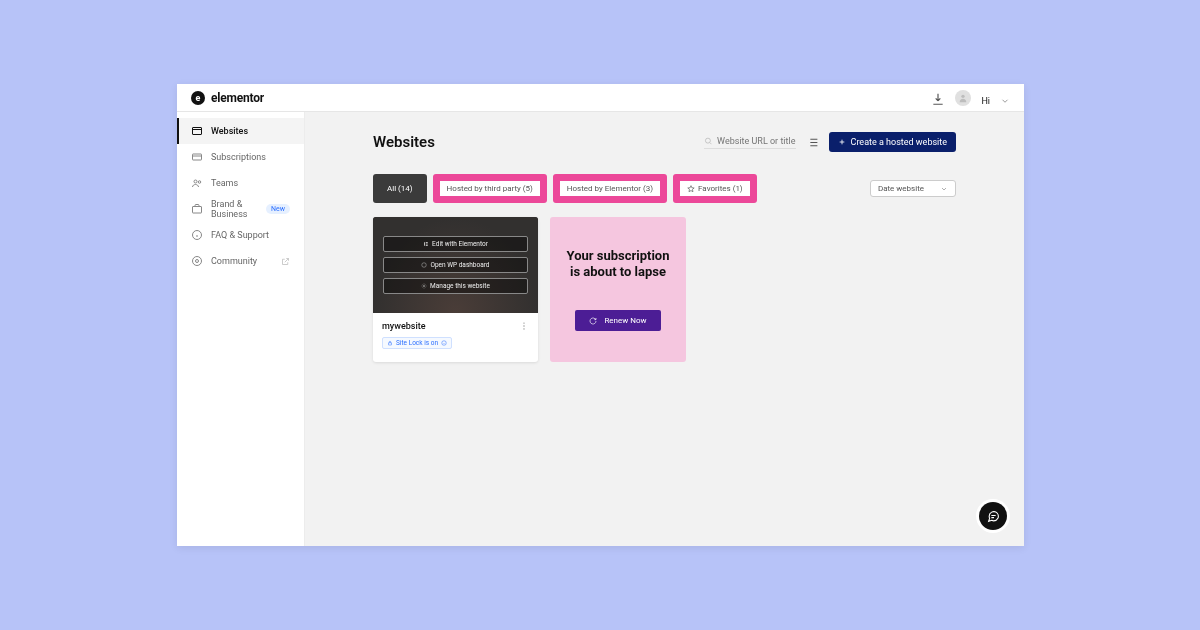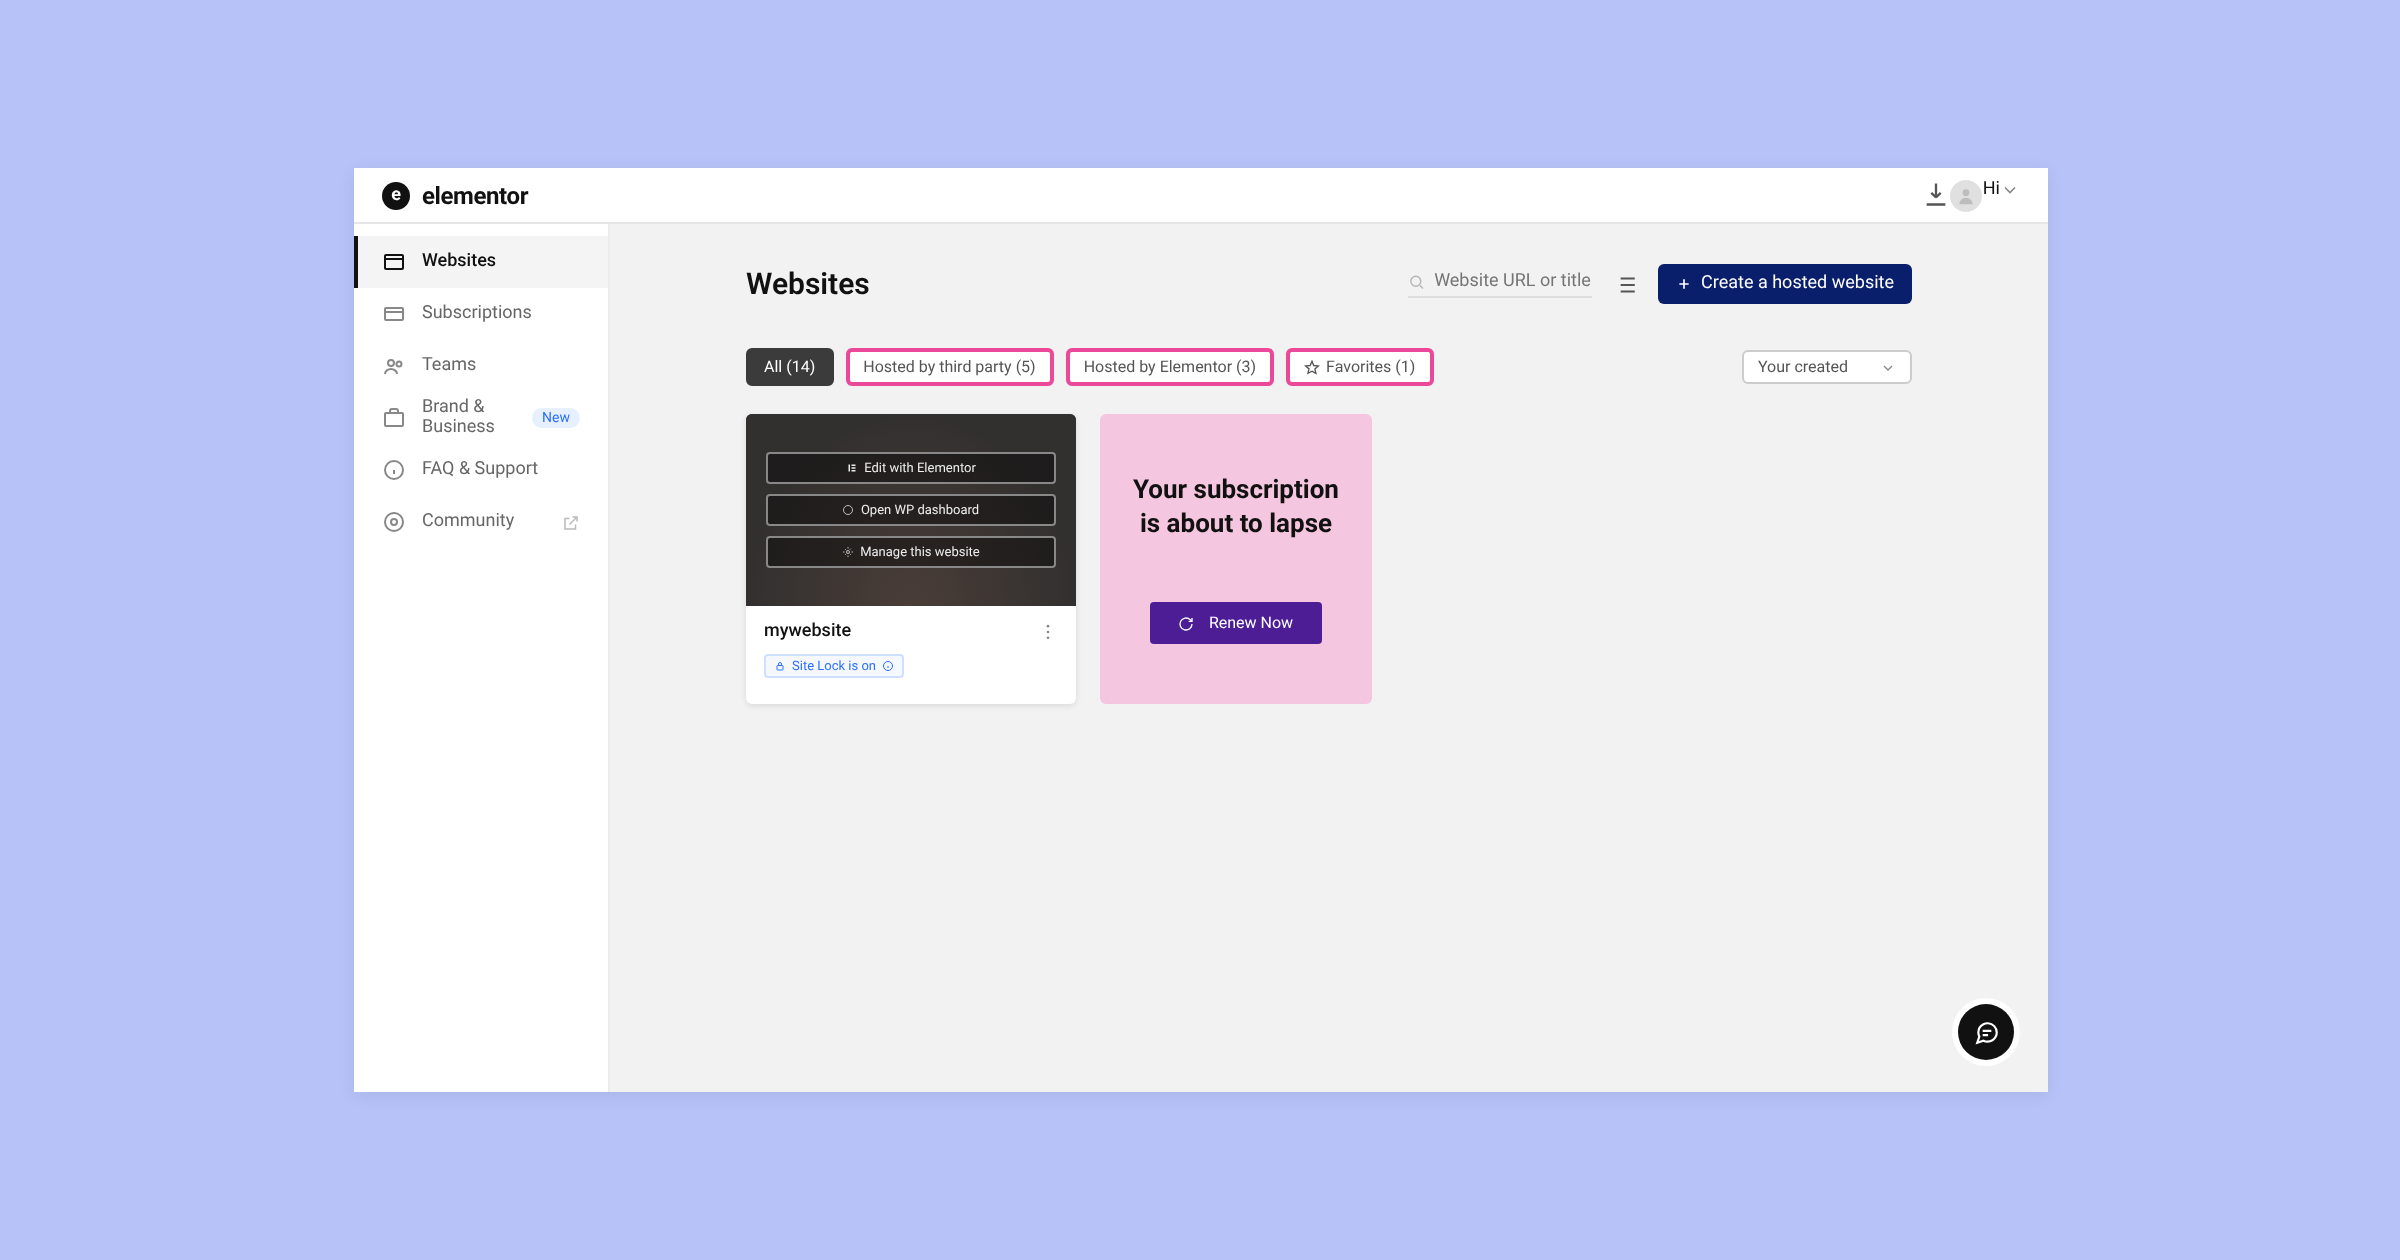--- a/index.html
+++ b/index.html
@@ -3,21 +3,21 @@
 <meta charset="utf-8">
 <style>
 * { margin: 0; padding: 0; box-sizing: border-box; font-family: -apple-system, BlinkMacSystemFont, "Segoe UI", Roboto, sans-serif; }
 body { background: #b7c3f8; width: 1200px; height: 630px; overflow: hidden; position: relative; }
 .app-window { position: absolute; left: 177px; top: 84px; width: 847px; height: 462px; background: #f2f2f2; box-shadow: 0 2px 8px rgba(0,0,0,0.08); overflow: hidden; }
 
 .topbar { height: 28px; background: #fff; border-bottom: 1px solid #e6e6e6; display: flex; align-items: center; padding: 0 14px; }
 .brand { display: flex; align-items: center; gap: 6px; }
 .brand-icon { width: 14px; height: 14px; border-radius: 50%; background: #111; color: #fff; display: flex; align-items: center; justify-content: center; font-size: 9px; font-weight: 700; }
 .brand-text { font-size: 12px; font-weight: 700; color: #111; letter-spacing: -0.2px; }
-.top-right { margin-left: auto; display: flex; align-items: flex-start; }
+.top-right { margin-left: auto; display: flex; align-items: flex-end; gap: 10px; }
 .top-right .ico { width: 14px; height: 14px; color: #555; cursor: pointer; }
 .avatar { width: 16px; height: 16px; border-radius: 50%; background: #e0e0e0; display: flex; align-items: center; justify-content: center; }
 .avatar svg { width: 10px; height: 10px; fill: #bdbdbd; }
 .greet { font-size: 9px; color: #111; }
 .chev { width: 10px; height: 10px; color: #888; }
 
 .body-row { display: flex; height: calc(100% - 28px); }
 .sidebar { width: 128px; background: #fff; border-right: 1px solid #ececec; }
 .side-item { display: flex; align-items: center; gap: 8px; height: 26px; padding: 0 14px; font-size: 9px; color: #666; cursor: pointer; position: relative; }
 .side-item.active { background: #f4f4f4; color: #111; font-weight: 500; }
@@ -32,21 +32,21 @@
 .page-title { font-size: 15px; font-weight: 600; color: #111; }
 .head-actions { margin-left: auto; display: flex; align-items: center; gap: 10px; }
 .search-box { display: flex; align-items: center; gap: 5px; color: #b5b5b5; font-size: 9px; border-bottom: 1px solid #ddd; padding-bottom: 2px; width: 92px; }
 .search-box svg { width: 10px; height: 10px; }
 .search-box input { border: none; background: transparent; font-size: 9px; width: 100%; outline: none; color: #333; }
 .list-ico { width: 13px; height: 13px; color: #555; cursor: pointer; }
 .create-btn { background: #0a1f6b; color: #fff; font-size: 9px; padding: 5px 9px; border-radius: 3px; border: none; display: flex; align-items: center; gap: 5px; cursor: pointer; }
 .create-btn svg { width: 8px; height: 8px; }
 
 .filter-row { display: flex; align-items: center; margin-top: 22px; gap: 6px; }
-.pill { font-size: 8px; padding: 3px 7px; border: 2px solid #ec4899; border-radius: 3px; color: #555; background: #fff; cursor: pointer; display: flex; align-items: center; gap: 3px; }
+.pill { font-size: 8px; padding: 3px 7px; border: 7px solid #ec4899; border-radius: 3px; color: #555; background: #fff; cursor: pointer; display: flex; align-items: center; gap: 3px; }
 .pill.active { background: #3b3b3b; color: #fff; border-color: #3b3b3b; }
 .pill svg { width: 8px; height: 8px; }
 .sort-dd { margin-left: auto; font-size: 8px; padding: 3px 7px; border: 1px solid #ccc; border-radius: 3px; color: #555; background: #fff; display: flex; align-items: center; gap: 16px; cursor: pointer; }
 .sort-dd svg { width: 8px; height: 8px; color: #888; }
 
 .cards { display: flex; gap: 12px; margin-top: 14px; }
 .card { width: 165px; background: #fff; border-radius: 3px; box-shadow: 0 1px 3px rgba(0,0,0,0.1); overflow: hidden; }
 .card-preview { height: 96px; background: #3a3a3c; padding: 8px 10px; display: flex; flex-direction: column; justify-content: center; gap: 5px; background-image: radial-gradient(ellipse at center bottom, #4a3d38 0%, #32302f 70%); }
 .p-btn { border: 1px solid #888; background: rgba(0,0,0,0.4); color: #eee; font-size: 6.5px; padding: 3px 4px; border-radius: 2px; display: flex; align-items: center; justify-content: center; gap: 3px; cursor: pointer; }
 .p-btn svg { width: 6px; height: 6px; }
@@ -171,21 +171,21 @@
         <span class="pill active">All (14)</span>
         <span class="pill">Hosted by third party (5)</span>
         <span class="pill">Hosted by Elementor (3)</span>
         <span class="pill">
           <svg viewBox="0 0 24 24" fill="none" stroke="currentColor" stroke-width="2">
               <path d="M12 2l2.6 6.3 6.9.6-5.2 4.5 1.6 6.7L12 16.8 5.9 20l1.6-6.7L2.3 8.9l6.9-.6z"></path>
             </svg>
           <span>Favorites (1)</span>
         </span>
         <div class="sort-dd">
-          <span>Your created</span>
+          <span>Date website</span>
           <svg viewBox="0 0 24 24" fill="none" stroke="currentColor" stroke-width="2">
               <path d="M6 9l6 6 6-6"></path>
             </svg>
         </div>
       </div>
 
       <div class="cards">
         <div class="card">
           <div class="card-preview">
             <div class="p-btn">

